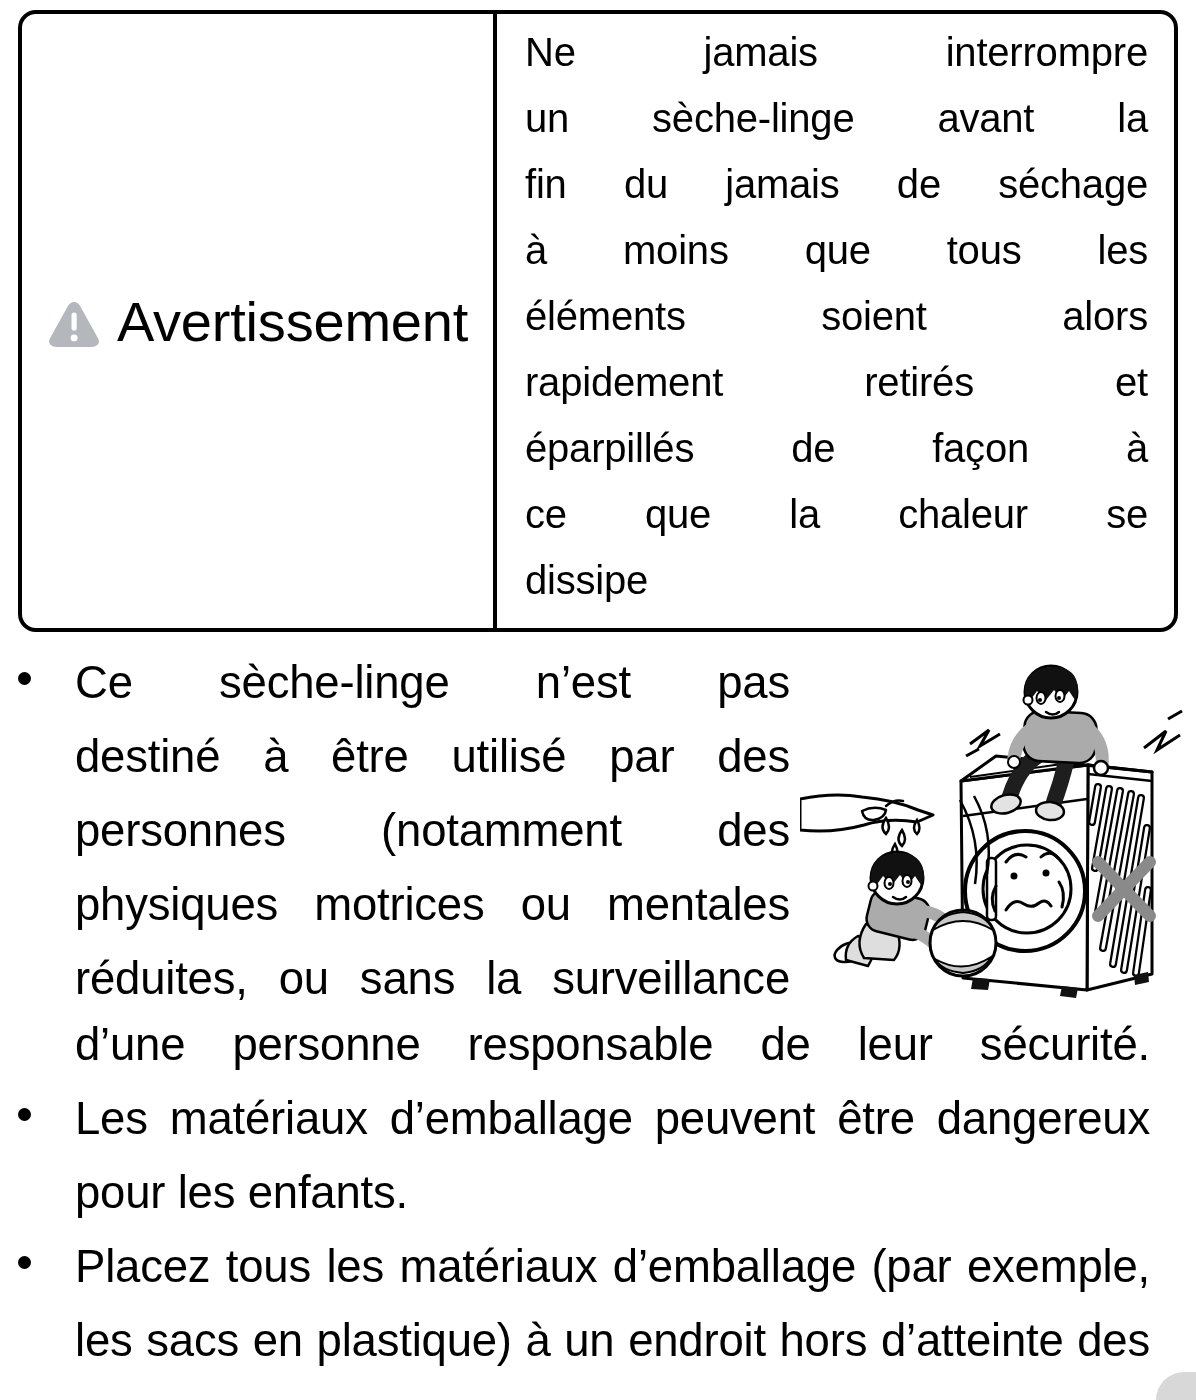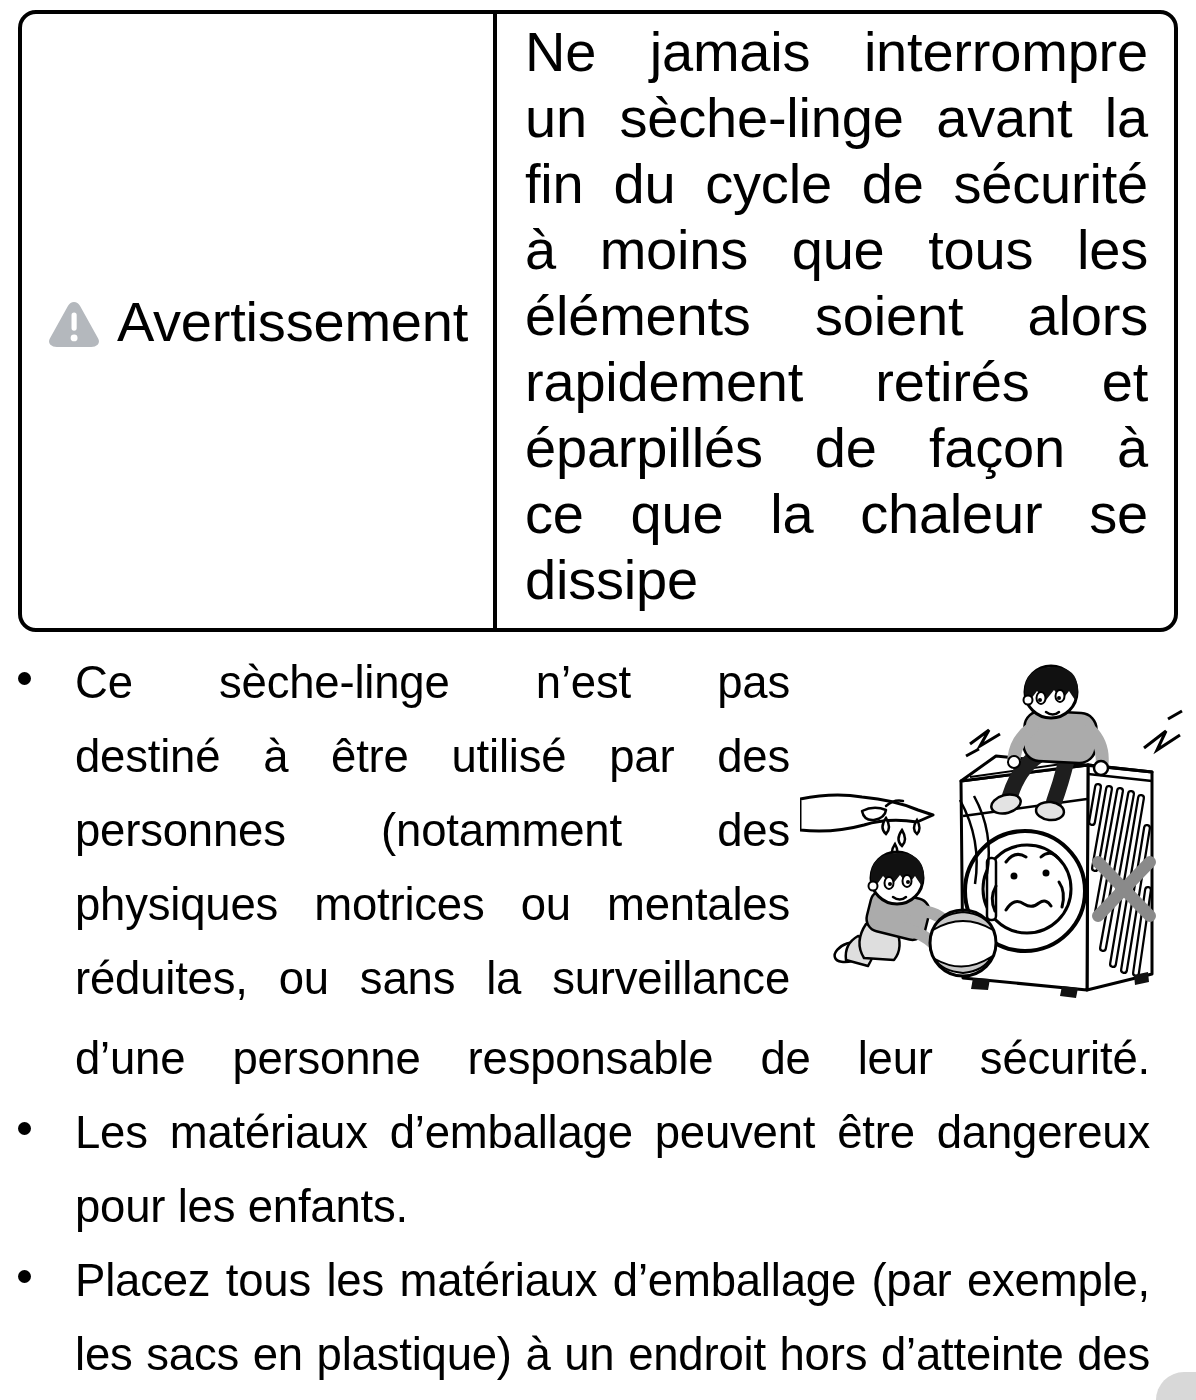--- a/index.html
+++ b/index.html
@@ -17,38 +17,38 @@
   .cell-left {
     flex:0 0 471px; width:471px; display:flex; align-items:center;
     justify-content:center; gap:16px;
   }
   .warn-label { font-size:56px; letter-spacing:-0.2px; white-space:nowrap; }
   .tri-wrap { width:54px; height:48px; flex:0 0 auto; margin-top:4px; }
   .cell-right {
     flex:1; border-left:4px solid #000; padding:5px 26px 0 28px; min-width:0;
   }
   .tline {
-    font-size:56px; line-height:66px; letter-spacing:-0.2px;
+    font-size:40px; line-height:66px; letter-spacing:-0.2px;
     text-align:justify; text-align-last:justify; white-space:normal;
   }
   .tline.last { text-align:left; text-align-last:left; }
   
   .content { position:absolute; left:0; top:642px; width:1196px; }
   .bullet-item { position:relative; padding:0 46px 0 75px; box-sizing:border-box; }
   .bullet-dot {
     position:absolute; left:18px; top:22px; width:13px; height:13px;
     border-radius:50%; background:#000;
   }
   .line {
     font-size:45.5px; line-height:66px; letter-spacing:-0.2px;
     text-align:justify; text-align-last:justify;margin-top:8px;
   }
   .noj { text-align-last:left; }
   .narrow-block { width:715px; }
-  .cont { margin-top:14px; }
+  .cont { margin-top:0; }
   .item2 { margin-top:8px; }
   .illu { position:absolute; left:800px; top:-2px; width:390px; height:360px; }
   .corner-accent {
     position:absolute; right:0; bottom:0; width:40px; height:28px;
     background:#d8d8d8; border-top-left-radius:40px;
   }
 </style>
 </head>
 <body>
 
@@ -59,21 +59,21 @@
         <path d="M28,3 Q32,3 34.2,7 L53,41 Q55.2,45 52.6,47.6 Q50,50 46,50 L10,50 Q6,50 3.4,47.6 Q0.8,45 3,41 L21.8,7 Q24,3 28,3 Z" fill="#b4b8bd"></path>
         <rect x="25.4" y="14" width="5.4" height="19" rx="2.7" fill="#fff"></rect>
         <circle cx="28.1" cy="40.5" r="3.6" fill="#fff"></circle>
       </svg>
     </span>
     <span class="warn-label">Avertissement</span>
   </div>
   <div class="cell-right">
     <div class="tline">Ne jamais interrompre</div>
     <div class="tline">un sèche-linge avant la</div>
-    <div class="tline">fin du cycle de sécurité</div>
+    <div class="tline">fin du jamais de séchage</div>
     <div class="tline">à moins que tous les</div>
     <div class="tline">éléments soient alors</div>
     <div class="tline">rapidement retirés et</div>
     <div class="tline">éparpillés de façon à</div>
     <div class="tline">ce que la chaleur se</div>
     <div class="tline last">dissipe</div>
   </div>
 </div>
 
 <div class="content">

